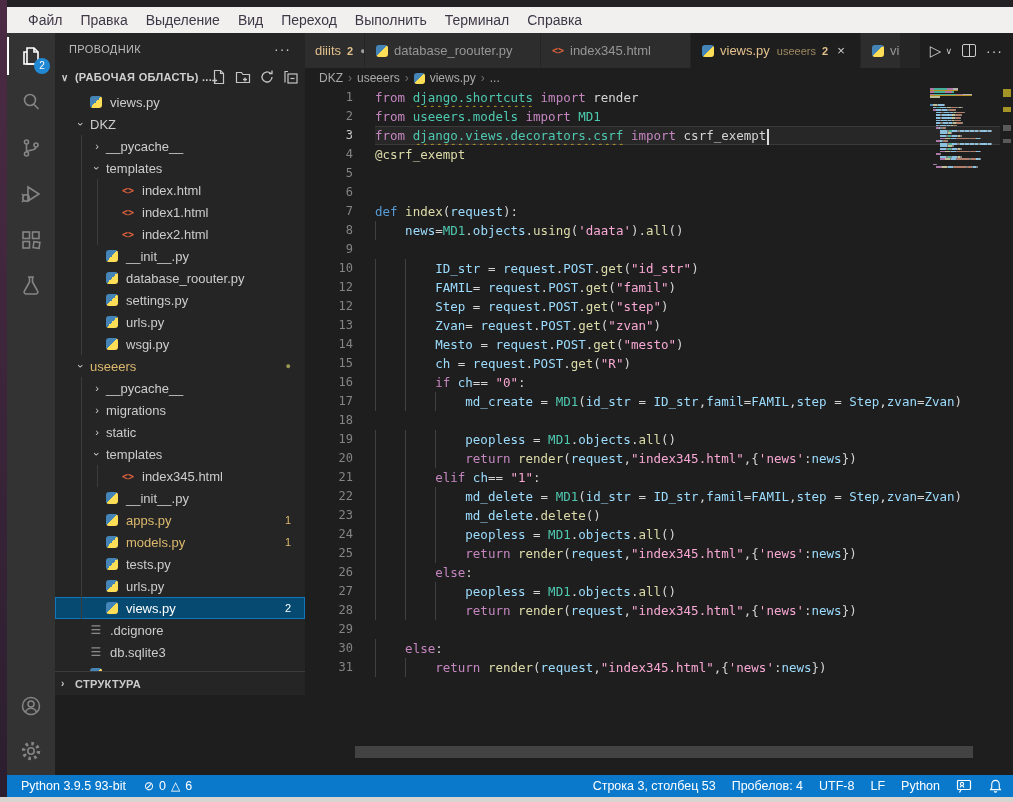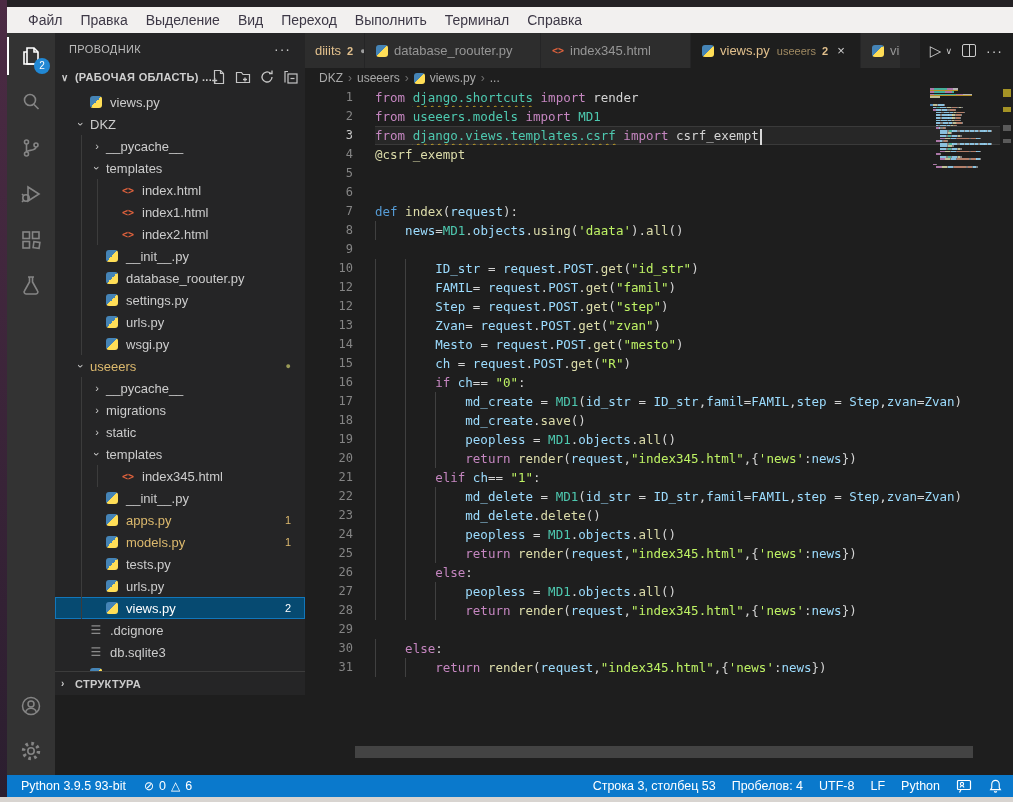--- a/index.html
+++ b/index.html
@@ -83,21 +83,21 @@
 
   
   #code { position:absolute; left:0; right:13px; top:55px; bottom:0; overflow:hidden; }
   .crow { display:flex; height:19px; }
   .ln { width:48px; flex:none; text-align:right; color:#858585; font:12px/19px "DejaVu Sans Mono",monospace; }
   .crow.cur .ln { color:#c6c6c6; }
   .lc { flex:1; margin-left:22px; position:relative; white-space:pre; overflow:hidden;
         font:12.5px/19px "DejaVu Sans Mono",monospace; color:#d4d4d4; }
   .crow.cur .lc { background:#272727; box-shadow:inset 0 1px 0 #3a3a3a, inset 0 -1px 0 #3a3a3a; }
   .kw{color:#C586C0} .def{color:#569CD6} .fn{color:#DCDCAA} .var{color:#9CDCFE}
-  .cls,.clsu{color:#4EC9B0} .str{color:#bef264} .pun{color:#D4D4D4} .txt{color:#D4D4D4}
+  .cls,.clsu{color:#4EC9B0} .str{color:#f9a8d4} .pun{color:#D4D4D4} .txt{color:#D4D4D4}
   .clsu { text-decoration:underline wavy #c8a425; text-decoration-thickness:1px; text-underline-offset:3px; text-decoration-skip-ink:none; }
   .ig { position:absolute; top:0; bottom:0; width:1px; background:#404040; }
   .cursor { display:inline-block; width:2px; height:16px; background:#d8d8d8; vertical-align:middle; margin-left:1px; }
 
   
   #minimap { position:absolute; right:13px; top:55px; width:70px; height:300px; overflow:hidden; }
   .mrow { height:2.6px; white-space:nowrap; position:relative; }
   .mrow b { position:absolute; bottom:-0.5px; height:1.4px; background:#b89225; }
   .mseg { display:inline-block; height:1.7px; vertical-align:top; margin-top:0.4px; opacity:.85; }
   #overview { position:absolute; right:0; top:0; width:13px; height:742px; }
@@ -461,21 +461,21 @@
       <div class="crow">
         <div class="ln">1</div>
         <div class="lc"><span class="kw">from </span><span class="clsu">django.shortcuts</span><span class="kw"> import </span><span class="txt">render</span></div>
       </div>
       <div class="crow">
         <div class="ln">2</div>
         <div class="lc"><span class="kw">from </span><span class="cls">useeers.models</span><span class="kw"> import </span><span class="cls">MD1</span></div>
       </div>
       <div class="crow cur">
         <div class="ln">3</div>
-        <div class="lc"><span class="kw">from </span><span class="clsu">django.views.templates.csrf</span><span class="kw"> import </span><span class="txt">csrf_exempt</span><span class="cursor"></span></div>
+        <div class="lc"><span class="kw">from </span><span class="clsu">django.views.decorators.csrf</span><span class="kw"> import </span><span class="txt">csrf_exempt</span><span class="cursor"></span></div>
       </div>
       <div class="crow">
         <div class="ln">4</div>
         <div class="lc"><span class="fn">@csrf_exempt</span></div>
       </div>
       <div class="crow">
         <div class="ln">5</div>
         <div class="lc"></div>
       </div>
       <div class="crow">
@@ -520,21 +520,20 @@
       <div class="crow">
         <div class="ln">16</div>
         <div class="lc"><i class="ig" style="left: calc(0ch);"></i><i class="ig" style="left: calc(4ch);"></i>        <span class="kw">if </span><span class="var">ch</span><span class="pun">== </span><span class="str">"0"</span><span class="pun">:</span></div>
       </div>
       <div class="crow">
         <div class="ln">17</div>
         <div class="lc"><i class="ig" style="left: calc(0ch);"></i><i class="ig" style="left: calc(4ch);"></i><i class="ig" style="left: calc(8ch);"></i>            <span class="var">md_create</span><span class="pun"> = </span><span class="cls">MD1</span><span class="pun">(</span><span class="var">id_str</span><span class="pun"> = </span><span class="var">ID_str</span><span class="pun">,</span><span class="var">famil</span><span class="pun">=</span><span class="var">FAMIL</span><span class="pun">,</span><span class="var">step</span><span class="pun"> = </span><span class="var">Step</span><span class="pun">,</span><span class="var">zvan</span><span class="pun">=</span><span class="var">Zvan</span><span class="pun">)</span></div>
       </div>
       <div class="crow">
         <div class="ln">18</div>
-        <div class="lc"><i class="ig" style="left: calc(0ch);"></i><i class="ig" style="left: calc(4ch);"></i><i class="ig" style="left: calc(8ch);"></i>            <span class="var">md_create</span><span class="pun">.</span><span class="fn">save</span><span class="pun">()</span></div>
       </div>
       <div class="crow">
         <div class="ln">19</div>
         <div class="lc"><i class="ig" style="left: calc(0ch);"></i><i class="ig" style="left: calc(4ch);"></i><i class="ig" style="left: calc(8ch);"></i>            <span class="var">peopless</span><span class="pun"> = </span><span class="cls">MD1</span><span class="pun">.</span><span class="var">objects</span><span class="pun">.</span><span class="fn">all</span><span class="pun">()</span></div>
       </div>
       <div class="crow">
         <div class="ln">20</div>
         <div class="lc"><i class="ig" style="left: calc(0ch);"></i><i class="ig" style="left: calc(4ch);"></i><i class="ig" style="left: calc(8ch);"></i>            <span class="kw">return </span><span class="fn">render</span><span class="pun">(</span><span class="var">request</span><span class="pun">,</span><span class="str">"index345.html"</span><span class="pun">,{</span><span class="str">'news'</span><span class="pun">:</span><span class="var">news</span><span class="pun">})</span></div>
       </div>
       <div class="crow">

